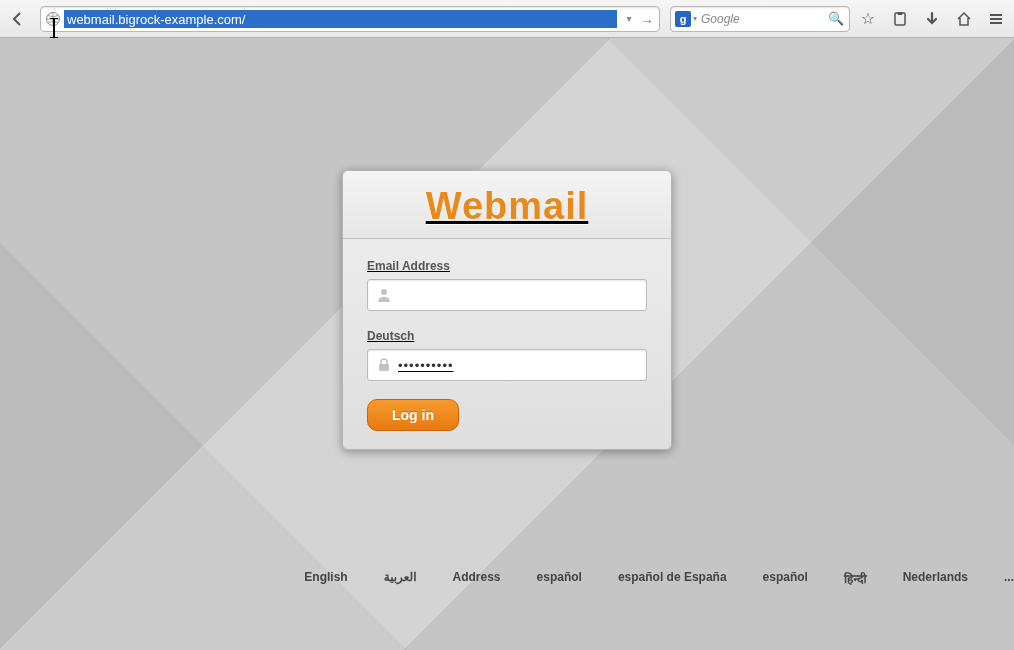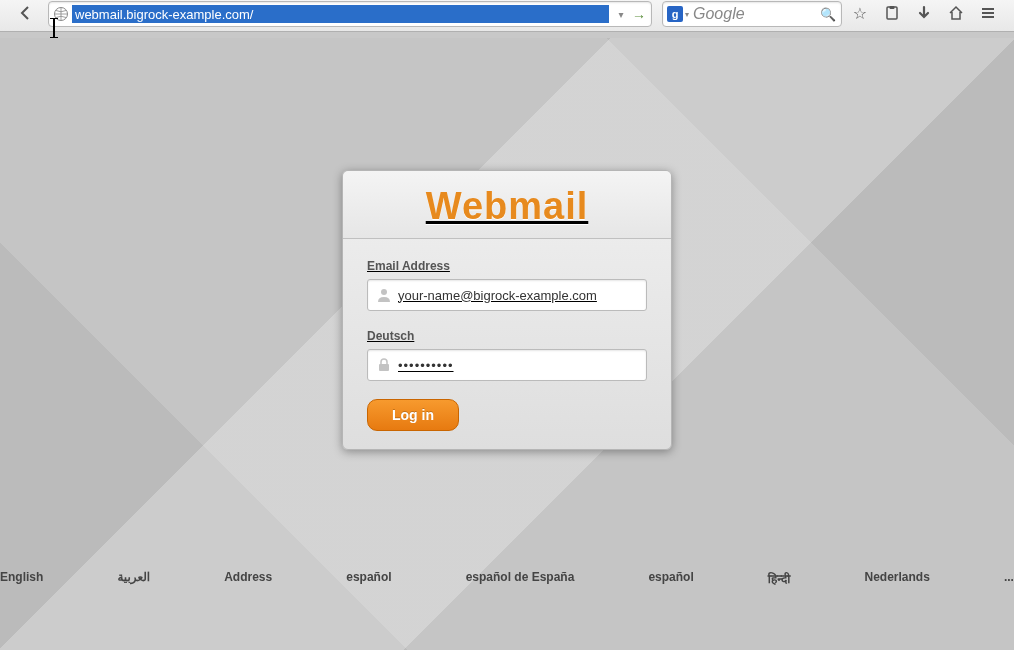--- a/index.html
+++ b/index.html
@@ -7,26 +7,26 @@
       font-family: Arial, sans-serif;
       width: 1014px;
       height: 650px;
       overflow: hidden;
       background: #c8c8c8;
       position: relative;
     }
     
     
     .browser-toolbar {
-      height: 32px;
+      height: 38px;
       background: linear-gradient(to bottom, #f5f5f5, #e8e8e8);
       border-bottom: 1px solid #b0b0b0;
       display: flex;
-      align-items: flex-end;
-      padding: 4px 12px;
+      align-items: center;
+      padding: 4px 4px;
       gap: 4px;
     }
     .nav-btn {
       width: 28px;
       height: 28px;
       border: none;
       background: transparent;
       border-radius: 3px;
       display: flex;
       align-items: center;
@@ -98,21 +98,21 @@
       text-align: center;
       line-height: 16px;
       border-radius: 2px;
       margin-right:2px;
     }
     .search-dd {
       color:#888;font-size:8px;margin-right:4px;
     }
     .search-placeholder {
       flex: 1;
-      font-size: 16px;
+      font-size: 12px;
       font-style: italic;
       color: #888;
     }
     .search-go {
       color: #2765c5;
       font-size: 13px;
     }
     .toolbar-icon {
       width: 28px;
       height: 28px;
@@ -251,21 +251,21 @@
       text-shadow: 0 -1px 0 rgba(0,0,0,0.2);
     }
     
     
     .lang-row {
       position: absolute;
       top: 570px;
       left: 0;
       right: 0;
       display: flex;
-      justify-content: space-between;
+      justify-content: flex-end;
       gap: 36px;
       font-size: 12px;
       color: #444;
       font-weight: bold;
     }
     .lang-link { cursor: pointer; }
     
     
     .footer-logo {
       position: absolute;
@@ -339,21 +339,20 @@
   <div class="card-header">
     <div class="app-title">Webmail</div>
   </div>
   <div class="card-body">
     <label class="field-label">Email Address</label>
     <div class="input-wrap">
       <svg class="input-icon" viewBox="0 0 16 16">
           <circle cx="8" cy="5" r="3" fill="#888"></circle>
           <path d="M2 15 Q2 10 8 10 Q14 10 14 15 Z" fill="#888"></path>
         </svg>
-      <input class="text-input" type="text" value="your-name@bigrock-example.com" style="">
     </div>
 
     <label class="field-label">Deutsch</label>
     <div class="input-wrap">
       <svg class="input-icon" viewBox="0 0 16 16">
           <rect x="3" y="7" width="10" height="7" rx="1" fill="#888"></rect>
           <path d="M5 7 V5 a3 3 0 0 1 6 0 V7" fill="none" stroke="#888" stroke-width="1.5"></path>
         </svg>
       <input class="text-input" type="text" style="letter-spacing: 1px;" value="••••••••••">
     </div>

